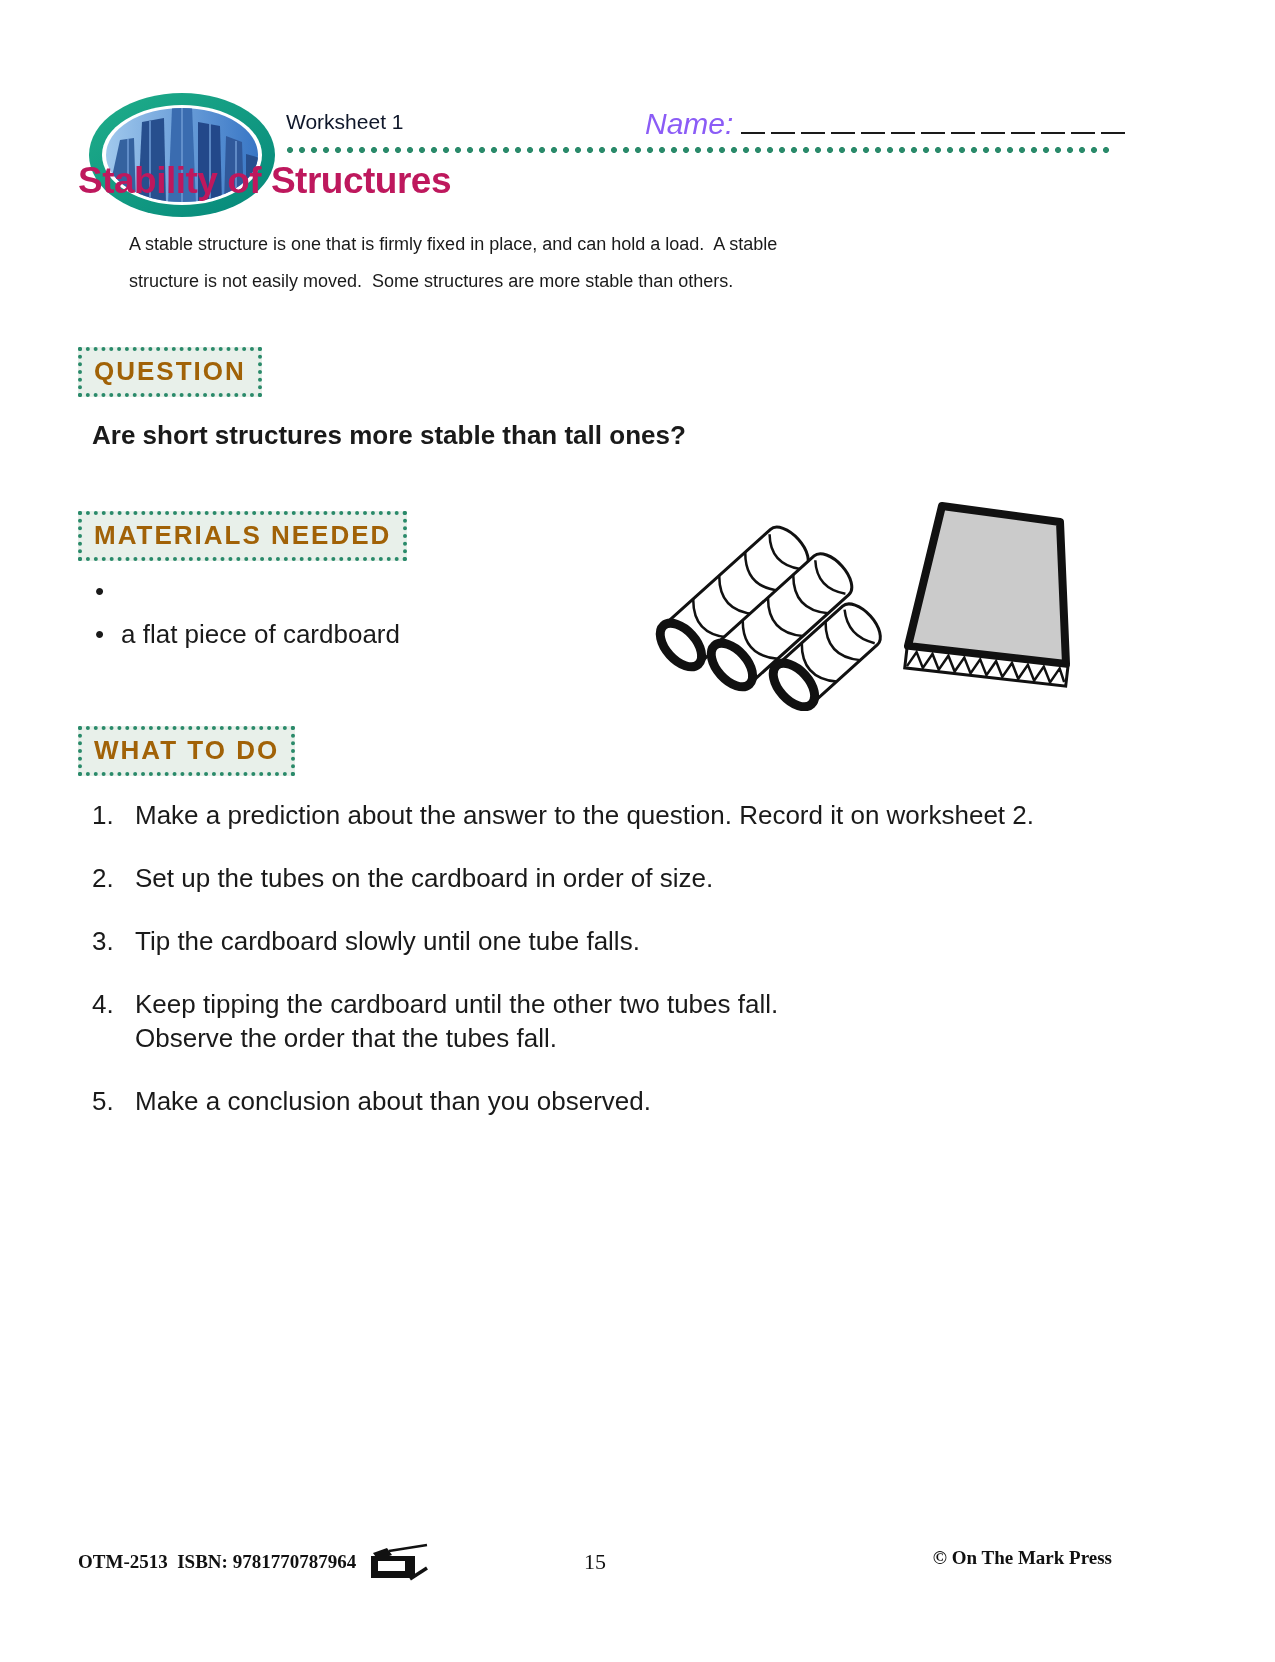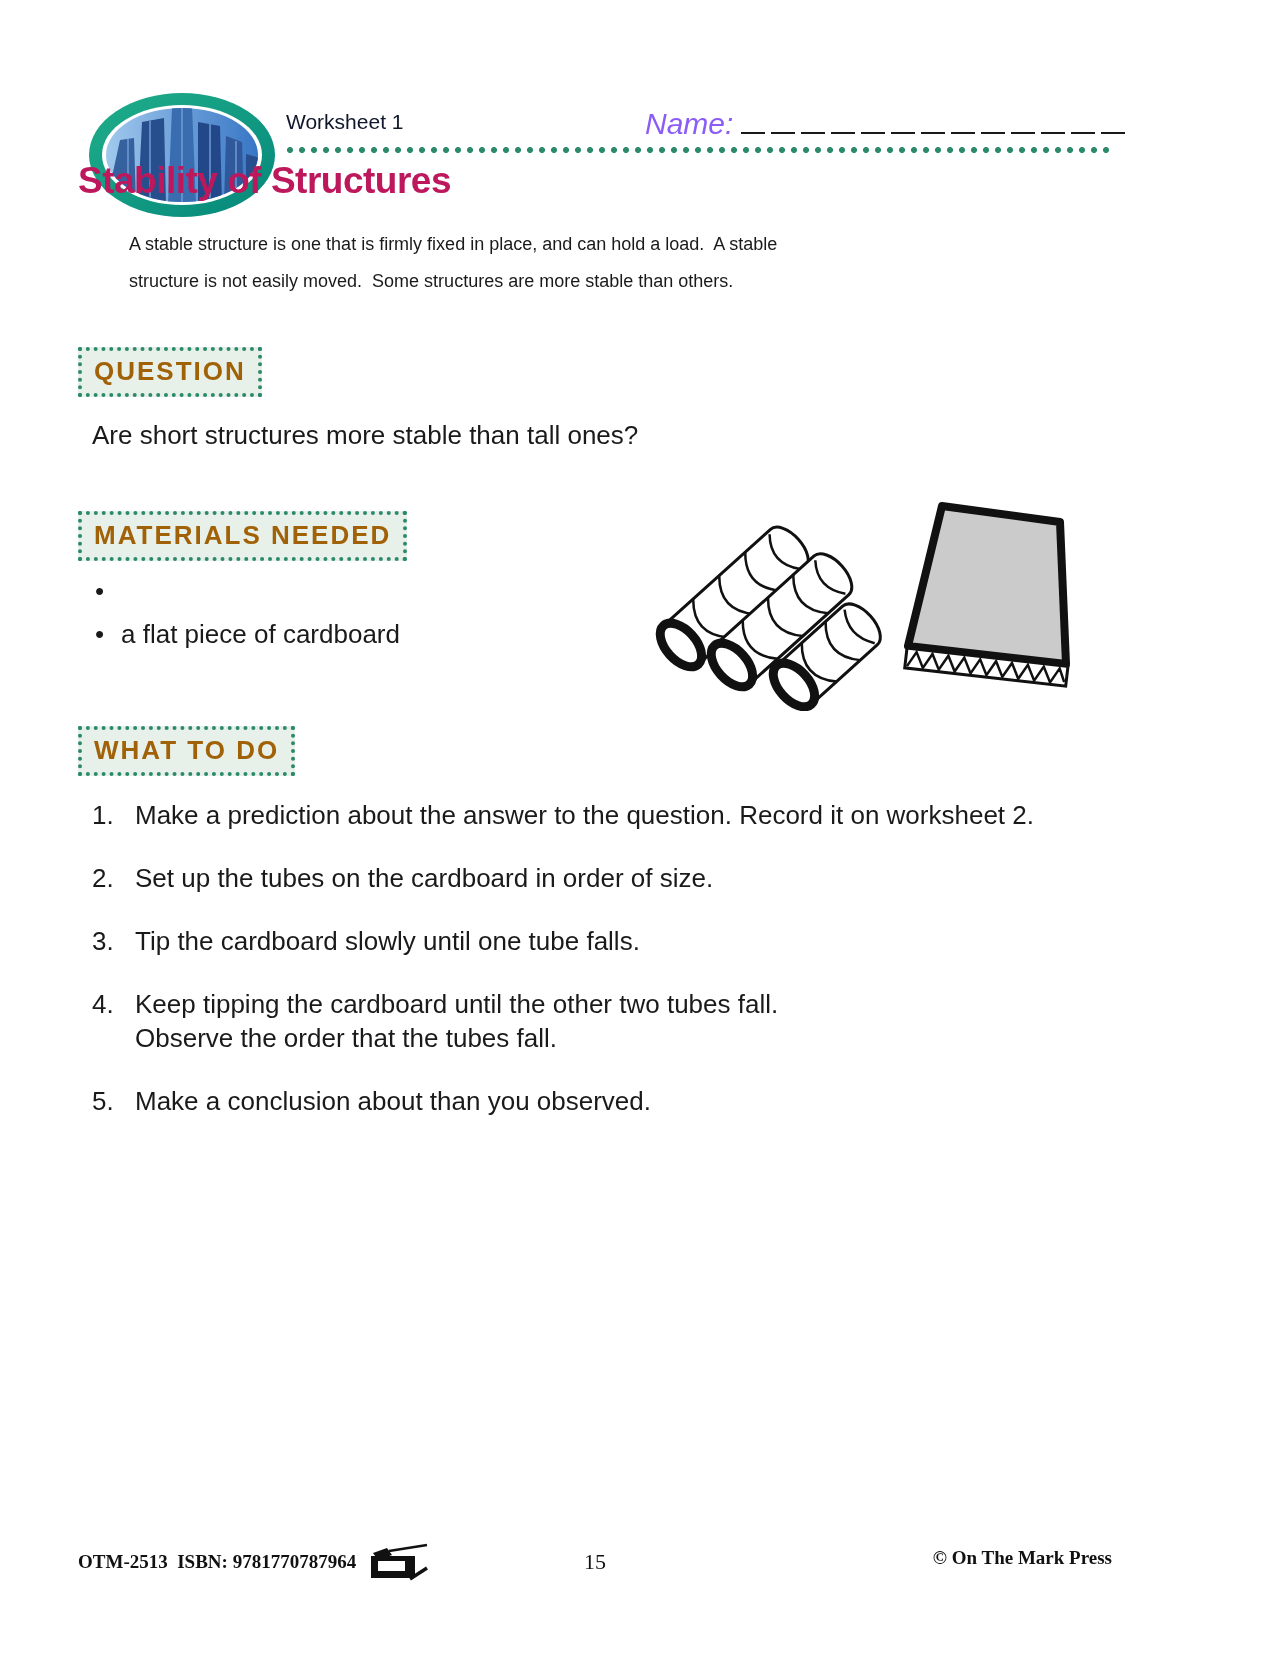--- a/index.html
+++ b/index.html
@@ -30,21 +30,21 @@
     position:absolute;left:92px;top:226px;width:1010px;
     font-size:18px;line-height:37px;white-space:pre-wrap;margin-left:37px;
   }
   .section-heading{
     position:absolute;display:inline-block;
     border:4px dotted var(--dot);background:var(--headbg);
     padding:5px 12px 6px 12px;
     font-size:26px;font-weight:bold;letter-spacing:2px;color:#a16207;
   }
   .q-head{left:78px;top:347px;}
-  .question-text{position:absolute;left:92px;top:420px;font-size:26px;}
+  .question-text{position:absolute;left:92px;top:420px;font-size:26px;font-weight:bold;}
   .m-head{left:78px;top:511px;}
   .materials-list{position:absolute;left:95px;top:574px;width:500px;font-size:26px;line-height:34px;}
   .materials-list .mi{display:flex;margin-bottom:9px;}
   .materials-list .bullet{width:26px;flex:0 0 26px;}
   .materials-list .mtext{white-space:pre-line;}
   .illustration{position:absolute;left:620px;top:496px;width:470px;height:215px;}
   .w-head{left:78px;top:726px;}
   .steps{position:absolute;left:92px;top:798px;width:1010px;font-size:26px;line-height:34px;}
   .step{display:flex;margin-bottom:29px;}
   .step .num{flex:0 0 37px;}

